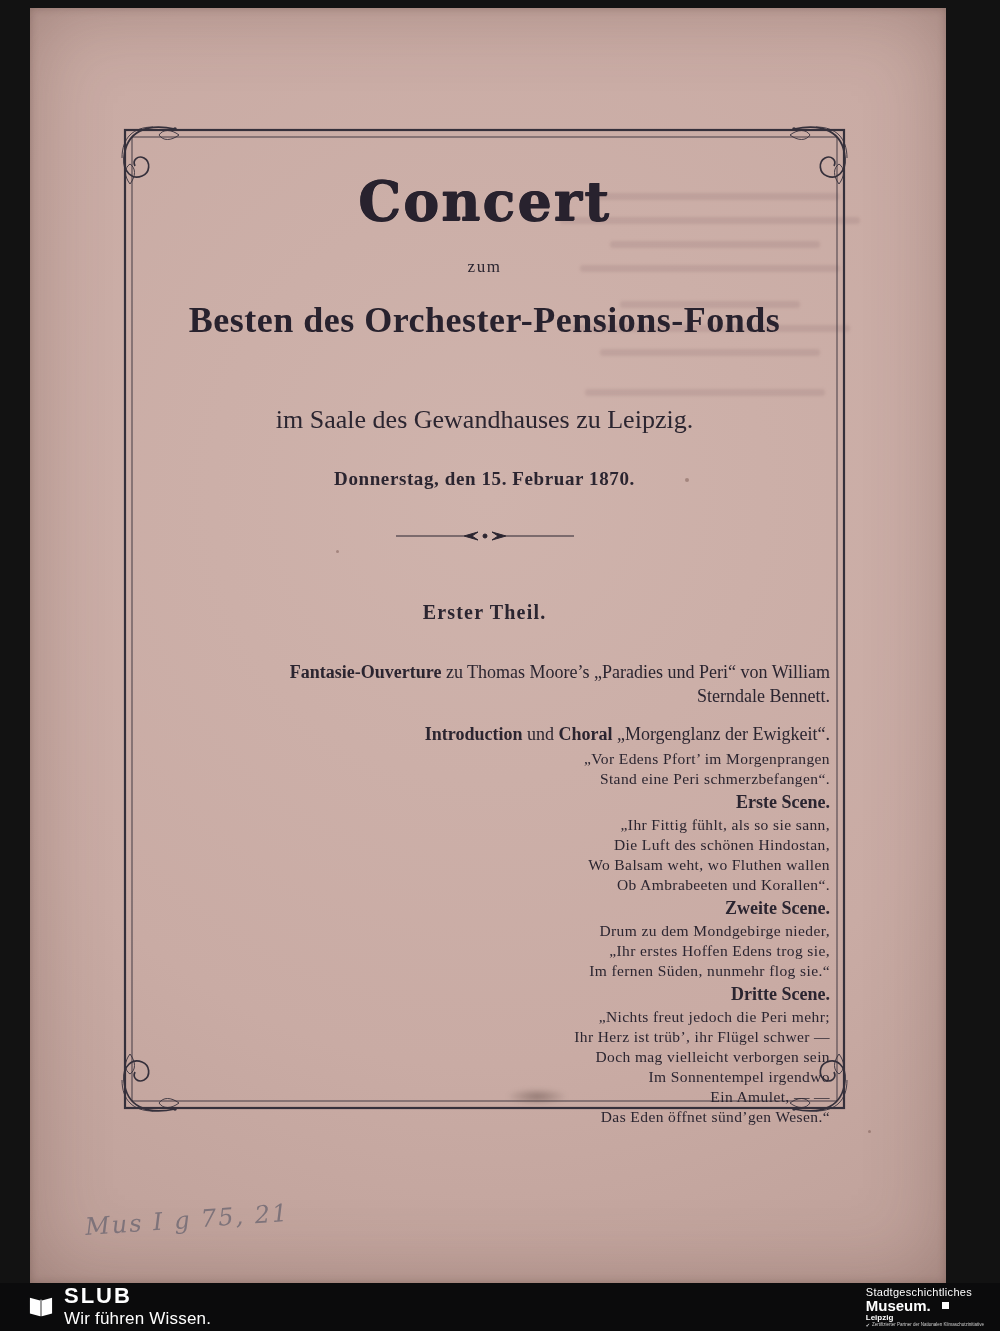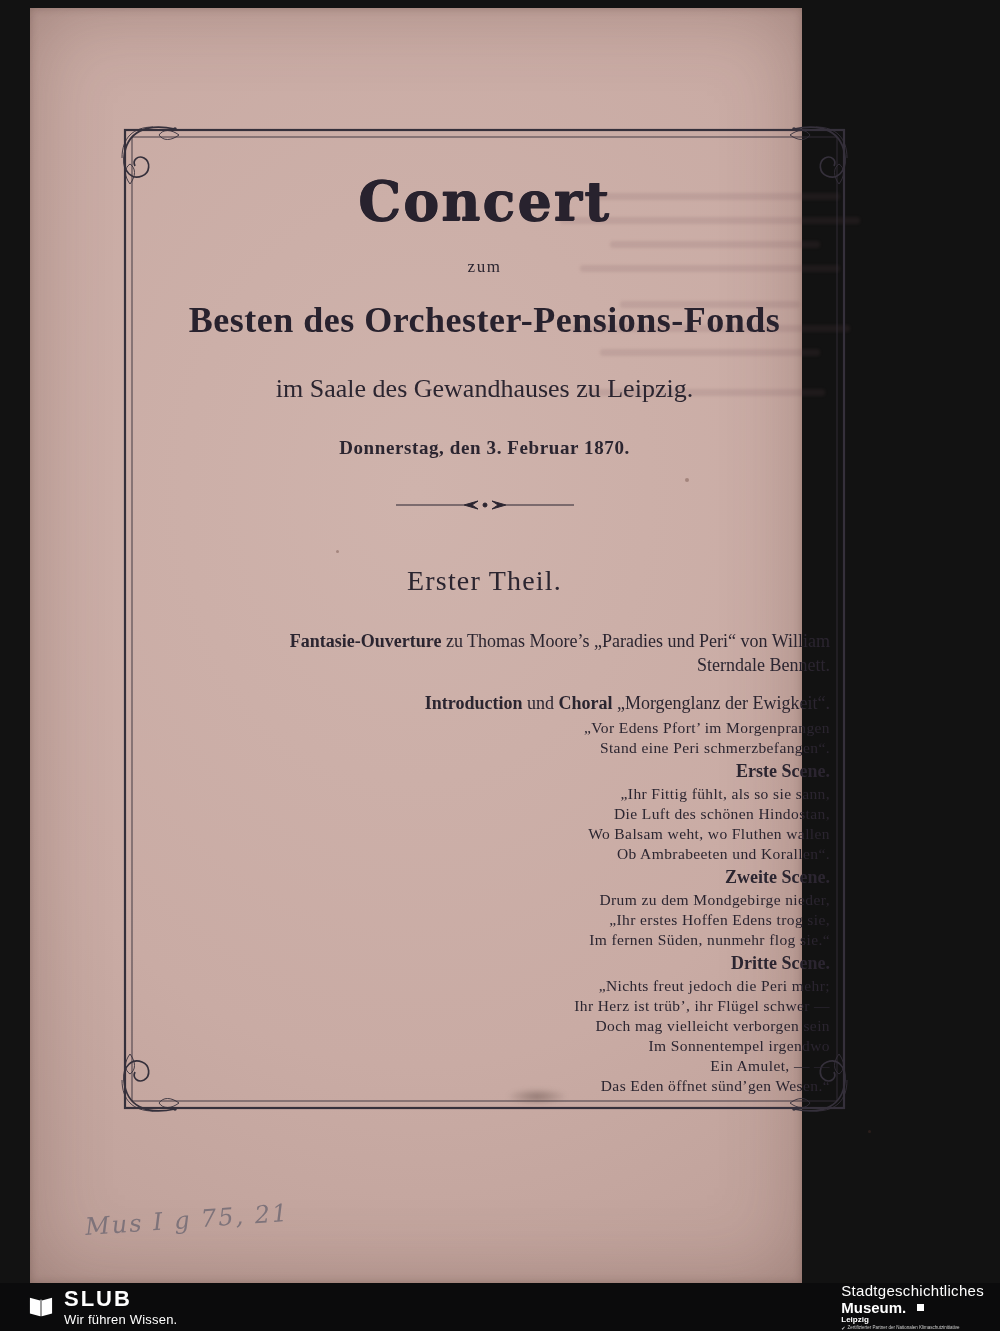--- a/index.html
+++ b/index.html
@@ -2,21 +2,21 @@
 <html><head>
 <meta charset="utf-8">
 <style>
   * { margin:0; padding:0; box-sizing:border-box; }
   html,body { width:1000px; height:1331px; }
   body { background:#121212; font-family:"Liberation Serif","DejaVu Serif",serif; overflow:hidden; }
   .screen { position:relative; width:1000px; height:1331px; }
 
   
   .paper {
-    position:absolute; left:30px; top:8px; width:772px; height:1275px;
+    position:absolute; left:30px; top:8px; width:916px; height:1275px;
     background: radial-gradient(ellipse 120% 90% at 50% 38%, #cfb3ac 0%, #c9aba4 50%, #bb9d96 88%, #aa8c85 100%);
     box-shadow: inset 0 0 80px rgba(84,54,48,.30), inset 0 0 8px rgba(60,35,30,.28);
     color:#2b2530;
   }
 
   
   .ghost { position:absolute; left:520px; top:185px; width:340px; height:300px; filter:blur(1.5px); }
   .ghost .g { position:absolute; height:7px; background:rgba(110,80,86,.14); border-radius:3px; }
   .g1{left:40px;top:0;width:250px}   .g2{left:10px;top:24px;width:300px}
   .g3{left:60px;top:48px;width:210px}.g4{left:30px;top:72px;width:260px}
@@ -25,24 +25,24 @@
 
   .frame { position:absolute; left:83px; top:110px; }
 
   .content { position:absolute; left:83px; top:110px; width:743px; height:1002px; text-align:center; }
 
   .blackletter { margin-top:52px; font-family:"DejaVu Serif",serif; font-size:54px; font-weight:bold;
     letter-spacing:2px; line-height:63px; color:#28222e;
     text-shadow:.7px 0 0 currentColor, 0 .5px 0 currentColor; }
   .zum { margin-top:24px; font-size:17px; letter-spacing:1.5px; line-height:20px; }
   .main-title { margin-top:22px; font-size:36px; font-weight:bold; letter-spacing:.5px; line-height:42px; color:#28222e; }
-  .venue { margin-top:33px; font-size:26px; line-height:30px; }
+  .venue { margin-top:64px; font-size:26px; line-height:30px; }
   .date { margin-top:32px; font-size:19px; font-weight:bold; letter-spacing:.6px; line-height:23px; }
   .divider { margin-top:38px; height:16px; }
-  .part { margin-top:54px; font-size:28px; font-weight:normal; letter-spacing:1.2px; line-height:28px; }
+  .part { margin-top:54px; font-size:20px; font-weight:bold; letter-spacing:1.2px; line-height:28px; }
 
   .program { margin:34px 26px 0 37px; text-align:right; font-size:18px; }
   .item { line-height:24px; }
   .item-2 { margin-top:14px; }
   .b { font-weight:bold; }
   .cont { margin-left:43px; }
   .verse { margin:3px 0 0 195px; font-size:15.5px; line-height:20px; letter-spacing:.4px; }
   .scene-label { margin-left:20px; margin-top:3px; font-size:18px; font-weight:bold; line-height:20px; }
 
   .pencil { position:absolute; left:55px; top:1198px; font-size:24px; font-style:italic;
@@ -55,23 +55,23 @@
   .sp1 { left:655px; top:470px; width:4px; height:4px; }
   .sp2 { left:306px; top:542px; width:3px; height:3px; }
   .sp3 { left:838px; top:1122px; width:3px; height:3px; }
 
   
   .footer { position:absolute; left:0; top:1283px; width:1000px; height:48px; background:#0b0b0c;
     display:flex; justify-content:space-between; align-items:center; padding:0 16px 0 28px;
     font-family:"Liberation Sans","DejaVu Sans",sans-serif; color:#ffffff; }
   .f-left { display:flex; align-items:center; gap:10px; }
   .slub-name { font-size:22px; font-weight:bold; letter-spacing:2px; line-height:22px; }
-  .slub-slogan { font-size:13px; margin-top:2px; letter-spacing:.2px; }
+  .slub-slogan { font-size:17px; margin-top:2px; letter-spacing:.2px; }
   .f-right { text-align:left; line-height:1.1; }
-  .m1 { font-size:15px; letter-spacing:.3px; }
+  .m1 { font-size:11px; letter-spacing:.3px; }
   .m2 { font-size:15px; font-weight:bold; display:flex; align-items:center; gap:11px; line-height:16px; }
   .sq { width:7px; height:7px; background:#ffffff; display:inline-block; }
   .m3 { font-size:8px; font-weight:bold; }
   .m4 { font-size:4.5px; display:flex; gap:2px; align-items:center; color:#cfcfcf; margin-top:1px; }
   .check { font-size:5px; line-height:5px; }
 </style>
 </head>
 <body>
 
 <div class="screen">
@@ -106,21 +106,21 @@
       <use href="#cnr" transform="translate(0,1002) scale(1,-1)"></use>
       <use href="#cnr" transform="translate(743,1002) scale(-1,-1)"></use>
     </svg>
 
     <div class="content">
 
       <h1 class="blackletter">Concert</h1>
       <div class="zum">zum</div>
       <h2 class="main-title">Besten des Orchester-Pensions-Fonds</h2>
       <div class="venue">im Saale des Gewandhauses zu Leipzig.</div>
-      <div class="date">Donnerstag, den 3. Februar 1870.</div>
+      <div class="date">Donnerstag, den 15. Februar 1870.</div>
 
       <div class="divider">
         <svg width="190" height="16" viewBox="0 0 190 16">
           <g stroke="#2b2530" fill="#2b2530">
             <path d="M6 8 H74" stroke-width="1.1" fill="none"></path>
             <path d="M116 8 H184" stroke-width="1.1" fill="none"></path>
             <path d="M74 8 L88 4 L82 8 L88 12 Z"></path>
             <path d="M116 8 L102 4 L108 8 L102 12 Z"></path>
             <circle cx="95" cy="8" r="2"></circle>
           </g>

